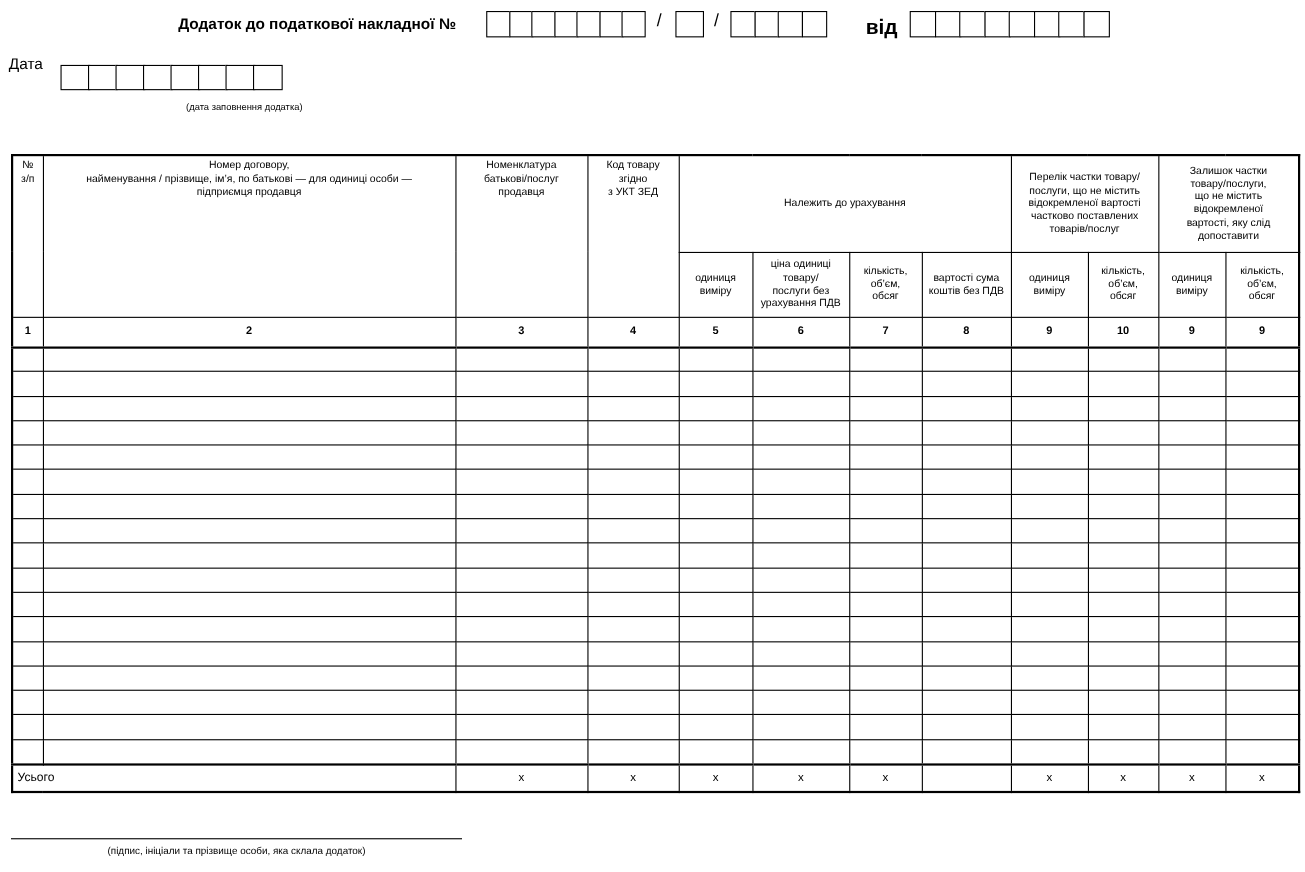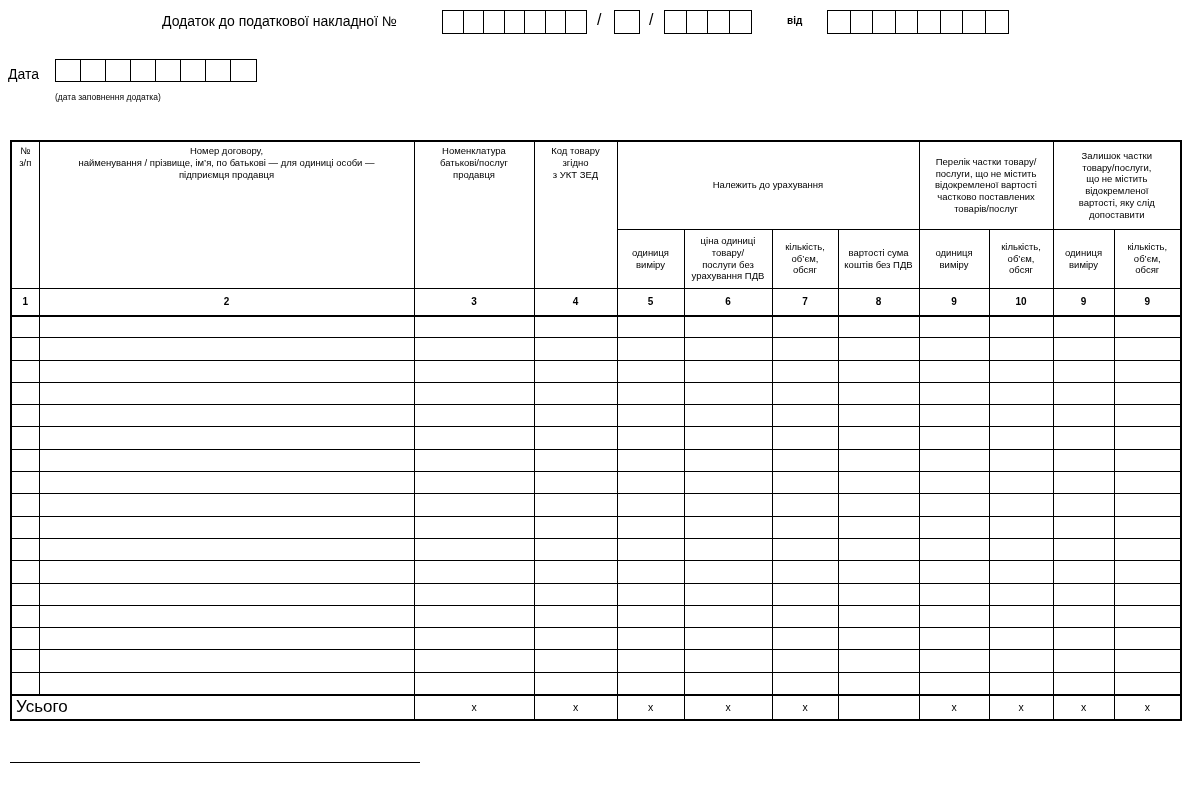--- a/index.html
+++ b/index.html
@@ -4,53 +4,53 @@
 <style>
   html,body{margin:0;padding:0;background:#fff;}
   .page{
     position:relative;
     width:1186px;height:793px;
     background:#fff;color:#000;
     font-family:"Liberation Sans",sans-serif;
     overflow:hidden;
   }
   
-  .title{position:absolute;left:162px;top:13px;font-size:14px;font-weight:normal;white-space:nowrap;}
-  .vid{position:absolute;left:787px;top:15px;font-size:10px;font-weight:bold;}
+  .title{position:absolute;left:162px;top:13px;font-size:14px;font-weight:bold;white-space:nowrap;}
+  .vid{position:absolute;left:787px;top:15px;font-size:19px;font-weight:bold;}
   .boxgroup{position:absolute;display:flex;}
   .cbox{display:inline-block;height:22px;background:#fff;border:1.5px solid #000;margin-left:-1.5px;}
   .cbox:first-child{margin-left:0;}
   .g1{left:442px;top:10px;}  .g1 .cbox{width:20px;}
   .g2{left:614px;top:10px;}  .g2 .cbox{width:24px;}
   .g3{left:664px;top:10px;}  .g3 .cbox{width:21px;}
   .g4{left:827px;top:10px;}  .g4 .cbox{width:22px;}
   .slash{position:absolute;top:11px;font-size:16px;}
   .s1{left:597px;}  .s2{left:649px;}
   
-  .date-label{position:absolute;left:8px;top:66px;font-size:14px;}
+  .date-label{position:absolute;left:8px;top:50px;font-size:14px;}
   .g5{left:55px;top:59px;}  .g5 .cbox{width:24.5px;height:21px;}
-  .date-caption{position:absolute;left:55px;top:92px;width:220px;text-align:left;font-size:8.5px;}
+  .date-caption{position:absolute;left:55px;top:92px;width:220px;text-align:right;font-size:8.5px;}
   
   .form-table{
     position:absolute;left:10px;top:140px;width:1170px;
     border-collapse:collapse;table-layout:fixed;
     border:2px solid #000;
   }
   .form-table th,.form-table td{
     border:1px solid #000;padding:0 2px;text-align:center;
     font-weight:normal;overflow:hidden;
   }
   .form-table th{font-size:9.5px;line-height:1.24;white-space:pre-line;vertical-align:middle;}
   .rowA{height:88px;}
   .rowA .vtop{vertical-align:top;padding-top:3px;}
   .rowB{height:59px;}
   .rowC td{height:26px;font-size:10px;font-weight:bold;border-bottom:2px solid #000;}
   .body-rows tr{height:22.3px;}
   .total-row td{height:23px;border-top:2px solid #000;font-size:10.5px;}
-  .total-row .total-label{text-align:left;padding-left:4px;font-size:17px;}
+  .total-row .total-label{text-align:left;padding-left:4px;font-size:11px;}
   
   .sig-line{position:absolute;left:10px;top:762px;width:410px;border-top:1px solid #000;}
   .sig-caption{position:absolute;left:10px;top:768px;width:410px;text-align:center;font-size:9px;}
 </style>
 </head>
 <body>
 
 <div class="page">
 
   <span class="title">Додаток до податкової накладної №</span>
@@ -429,14 +429,15 @@
         <td></td>
         <td>х</td>
         <td>х</td>
         <td>х</td>
         <td>х</td>
       </tr>
     </tbody>
   </table>
 
   <div class="sig-line"></div>
+  <div class="sig-caption">(підпис, ініціали та прізвище особи, яка склала додаток)</div>
 
 </div>
 
 </body></html>

